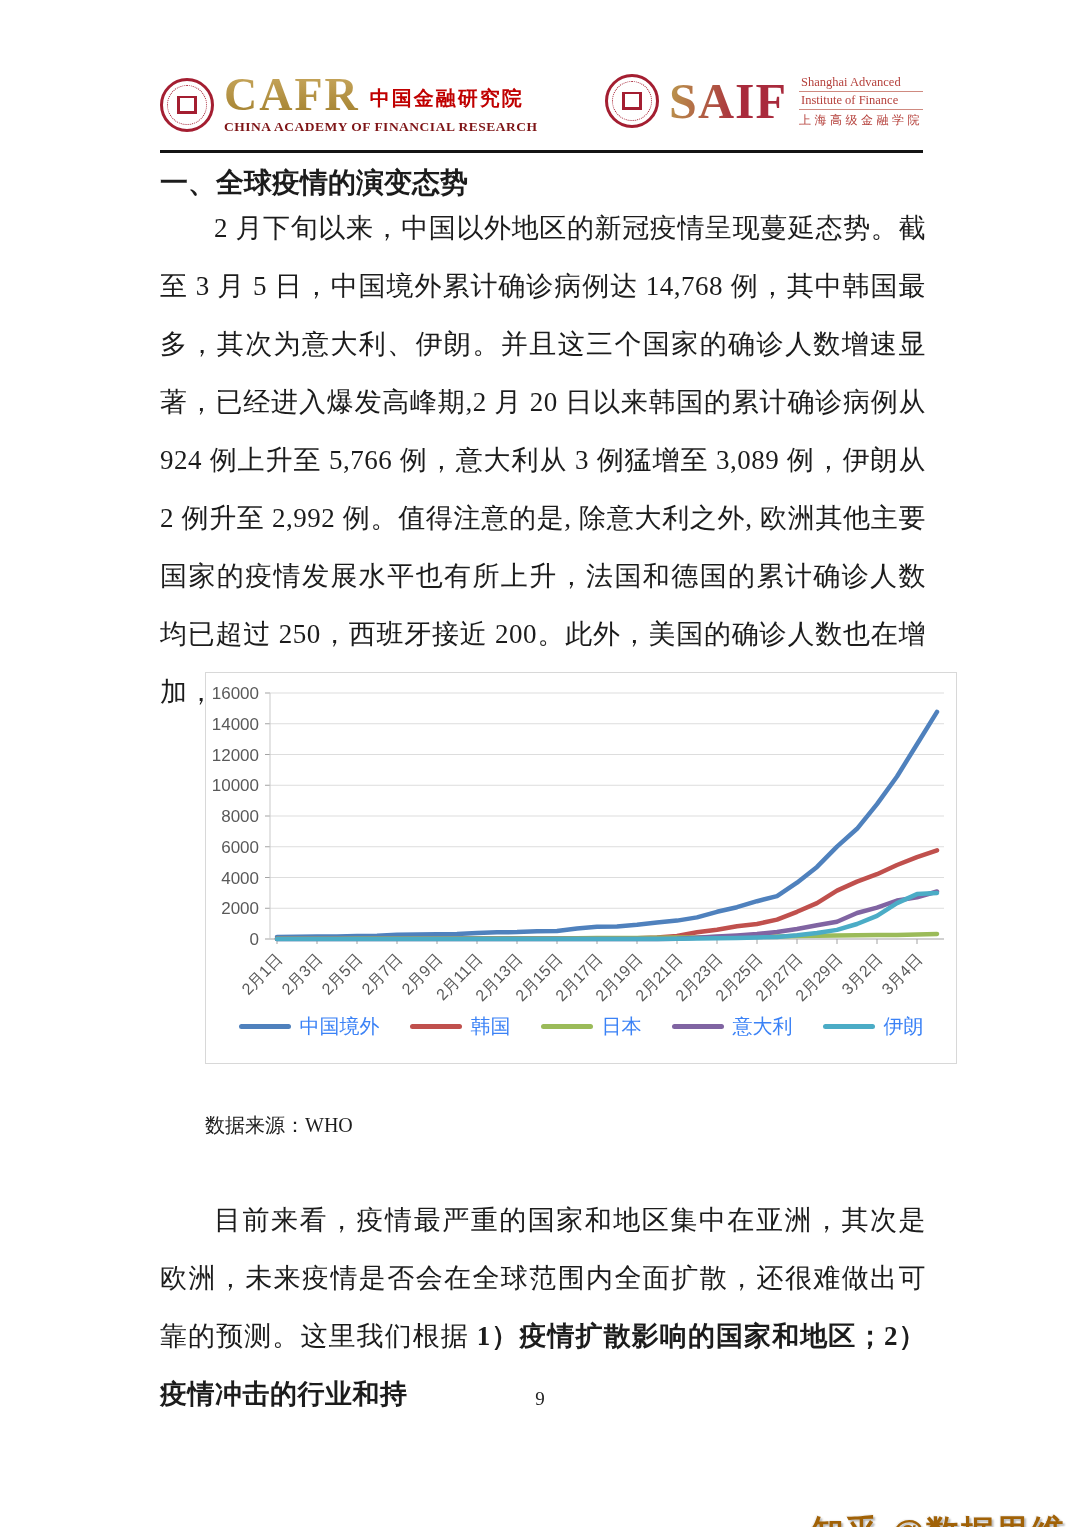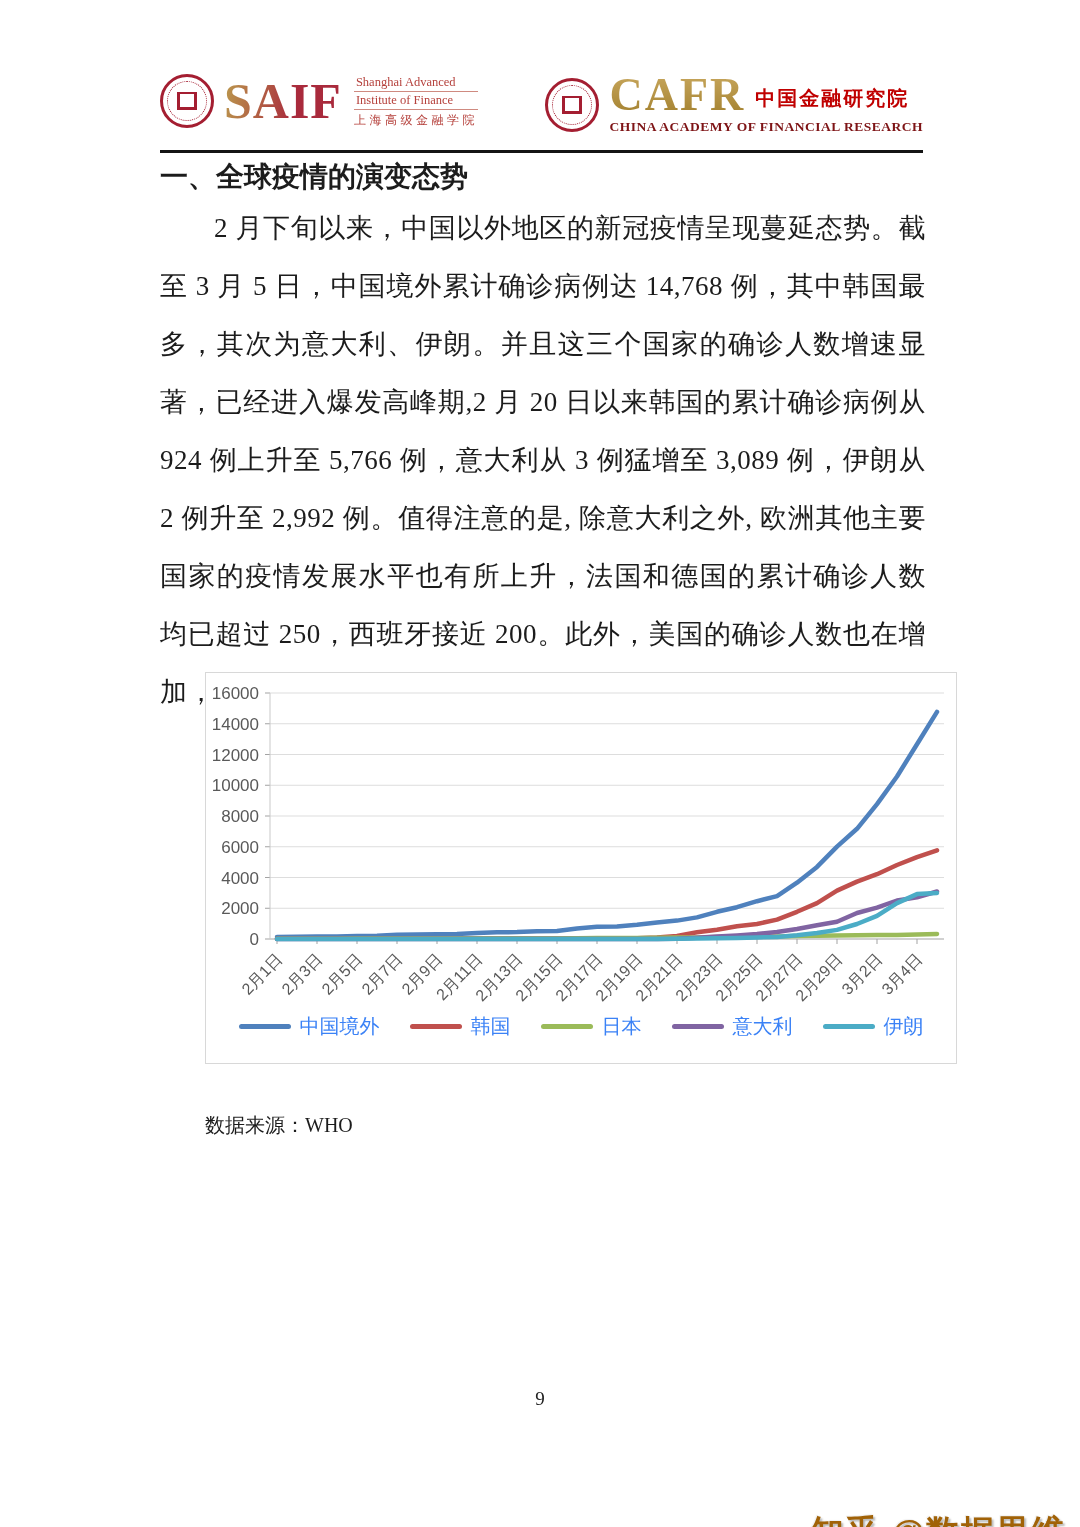--- a/index.html
+++ b/index.html
@@ -22,21 +22,21 @@
   .saif-text .row { border-bottom:1px solid #cf8a80; padding:0 2px 1px 2px; }
   .saif-cn { letter-spacing:3.5px; font-size:12px; padding-top:2px; }
   .cafr-right { margin-left:10px; }
   .cafr-top { display:flex; align-items:flex-end; }
   .cafr-word { font-weight:bold; font-size:46px; line-height:42px; color:#b08d3f; letter-spacing:2px;
     background:linear-gradient(180deg,#c7a65c 0%,#a3812f 100%); -webkit-background-clip:text; background-clip:text; color:transparent; }
   .cafr-cn { font-weight:bold; font-size:20px; color:#c00000; margin-left:10px; margin-bottom:4px; letter-spacing:2px; font-family:"Liberation Sans",sans-serif; }
   .cafr-en { font-weight:bold; font-size:13.5px; color:#7e1416; letter-spacing:0.5px; margin-top:3px; }
   
   .rule { position:absolute; left:160px; top:150px; width:763px; height:3px; background:#141414; }
-  .heading { position:absolute; left:160px; top:158px; width:765px; font-size:28px; font-weight:bold;font-family:Liberation Mono, monospace; }
+  .heading { position:absolute; left:160px; top:164px; width:765px; font-size:28px; font-weight:bold;font-family:Liberation Mono, monospace; }
   .body-par { position:absolute; left:160px; width:766px; font-size:27px; line-height:58px; text-align:justify; text-indent:54px; letter-spacing:0.5px; }
   .p1 { top:199px; }
   .p2 { top:1191px; }
   
   .chart-box { position:absolute; left:205px; top:672px; width:752px; height:392px; border:1px solid #d8d8d8; background:#fff; box-sizing:border-box; padding:4px 2px 0 2px; }
   .chart-box svg { display:block; font-family:"Liberation Sans","DejaVu Sans",sans-serif; }
   .chart-legend { display:flex; justify-content:center; align-items:center; gap:30px; margin-top:0px;
     font-family:"Liberation Serif","DejaVu Serif",serif; font-size:20px; color:#3b82f6; }
   .legend-item { display:flex; align-items:center; }
   .legend-swatch { display:inline-block; width:52px; height:5px; border-radius:3px; margin-right:9px; }
@@ -52,39 +52,39 @@
 
 <div class="page">
 
   <div class="header">
     <div class="logo">
       <div class="seal">
         <div class="seal-inner">
             <div class="seal-mark"></div>
           </div>
       </div>
-      <div class="saif-word">SAIF</div>
-      <div class="saif-text">
-        <div class="row">Shanghai Advanced</div>
-        <div class="row">Institute of Finance</div>
-        <div class="saif-cn">上海高级金融学院</div>
+      <div class="cafr-right">
+        <div class="cafr-top">
+          <span class="cafr-word">CAFR</span>
+          <span class="cafr-cn">中国金融研究院</span>
+        </div>
+        <div class="cafr-en">CHINA ACADEMY OF FINANCIAL RESEARCH</div>
       </div>
     </div>
     <div class="logo">
       <div class="seal">
         <div class="seal-inner">
             <div class="seal-mark"></div>
           </div>
       </div>
-      <div class="cafr-right">
-        <div class="cafr-top">
-          <span class="cafr-word">CAFR</span>
-          <span class="cafr-cn">中国金融研究院</span>
-        </div>
-        <div class="cafr-en">CHINA ACADEMY OF FINANCIAL RESEARCH</div>
+      <div class="saif-word">SAIF</div>
+      <div class="saif-text">
+        <div class="row">Shanghai Advanced</div>
+        <div class="row">Institute of Finance</div>
+        <div class="saif-cn">上海高级金融学院</div>
       </div>
     </div>
   </div>
 
   <div class="rule"></div>
 
   <div class="heading">一、全球疫情的演变态势</div>
 
   <div class="body-par p1">2 月下旬以来，中国以外地区的新冠疫情呈现蔓延态势。截至 3 月 5 日，中国境外累计确诊病例达 14,768 例，其中韩国最多，其次为意大利、伊朗。并且这三个国家的确诊人数增速显著，已经进入爆发高峰期,2 月 20 日以来韩国的累计确诊病例从 924 例上升至 5,766 例，意大利从 3 例猛增至 3,089 例，伊朗从 2 例升至 2,992 例。值得注意的是, 除意大利之外, 欧洲其他主要国家的疫情发展水平也有所上升，法国和德国的累计确诊人数均已超过 250，西班牙接近 200。此外，美国的确诊人数也在增加，目前累计已经超过了 100。</div>
 
@@ -177,18 +177,19 @@
         </span>
         <span class="legend-item">
           <span class="legend-swatch" style="background: rgb(75, 172, 198);"></span>
           <span>伊朗</span>
         </span>
       </div>
   </div>
 
   <div class="fig-source">数据来源：WHO</div>
 
+  <div class="body-par p2"><span>目前来看，疫情最严重的国家和地区集中在亚洲，其次是欧洲，未来疫情是否会在全球范围内全面扩散，还很难做出可靠的预测。这里我们根据 </span><b>1）疫情扩散影响的国家和地区；2）疫情冲击的行业和持</b></div>
 
   <div class="page-number">9</div>
 
   <div class="watermark">知乎 @数据思维</div>
 
 </div>
 
 </body></html>

